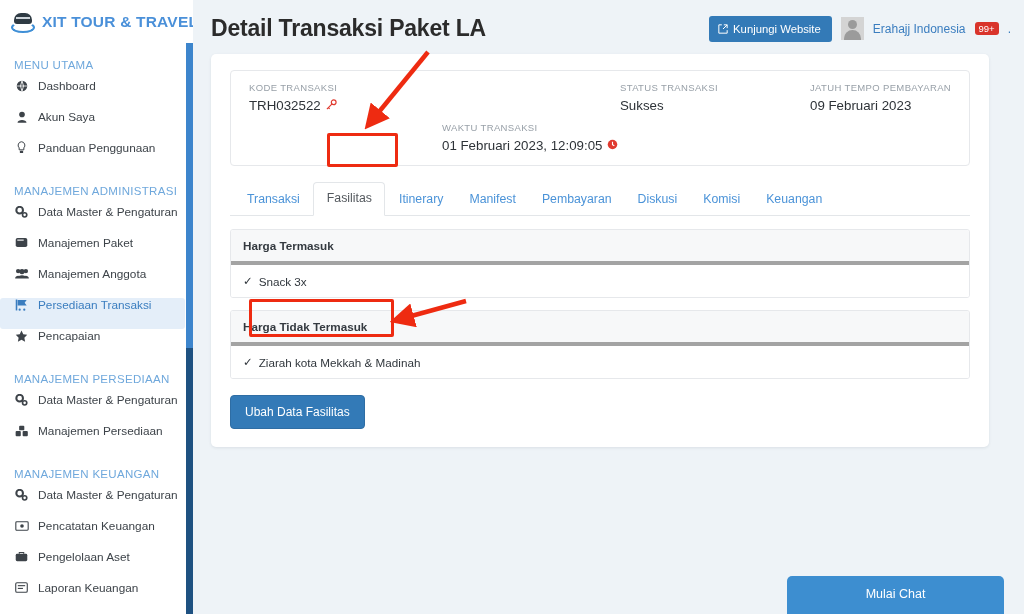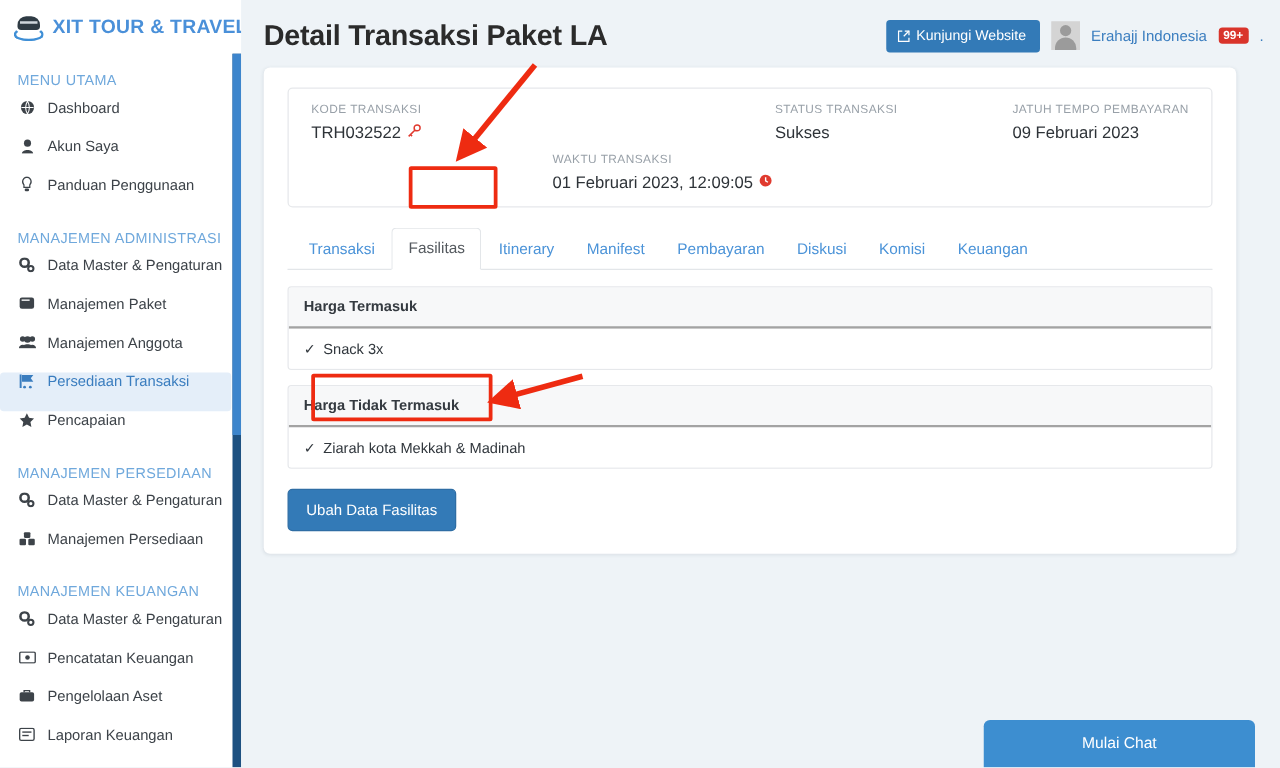--- a/index.html
+++ b/index.html
@@ -159,21 +159,21 @@
   }
   .user-name {
     font-size: 12px;
     color: #3a7dbf;
     white-space: nowrap;
   }
   .badge-99 {
     background: #d9342b;
     color: #fff;
     font-size: 9.5px;
-    font-weight: bold;
+    font-weight: normal;
     border-radius: 3px;
     padding: 2px 4px;
     line-height: 1;
   }
   .dot-after { color:#3a7dbf; font-size: 12px; }
 
   
   .card {
     position: absolute;
     left: 18px; top: 54px;
@@ -240,21 +240,21 @@
     border-radius: 3px;
     margin-bottom: 12px;
     overflow: hidden;
   }
   .sec-head {
     background: #f7f8f9;
     font-size: 11.7px;
     font-weight: bold;
     color: #343a40;
     padding: 9px 12px;
-    border-bottom: 2px solid #a3a3a3;
+    border-bottom: 4px solid #a3a3a3;
   }
   .sec-row {
     background: #fff;
     font-size: 11.7px;
     color: #31373d;
     padding: 9px 12px;
     display: flex; align-items: center; gap: 6px;
   }
   .check { color: #31373d; font-size: 11.5px; }
 

